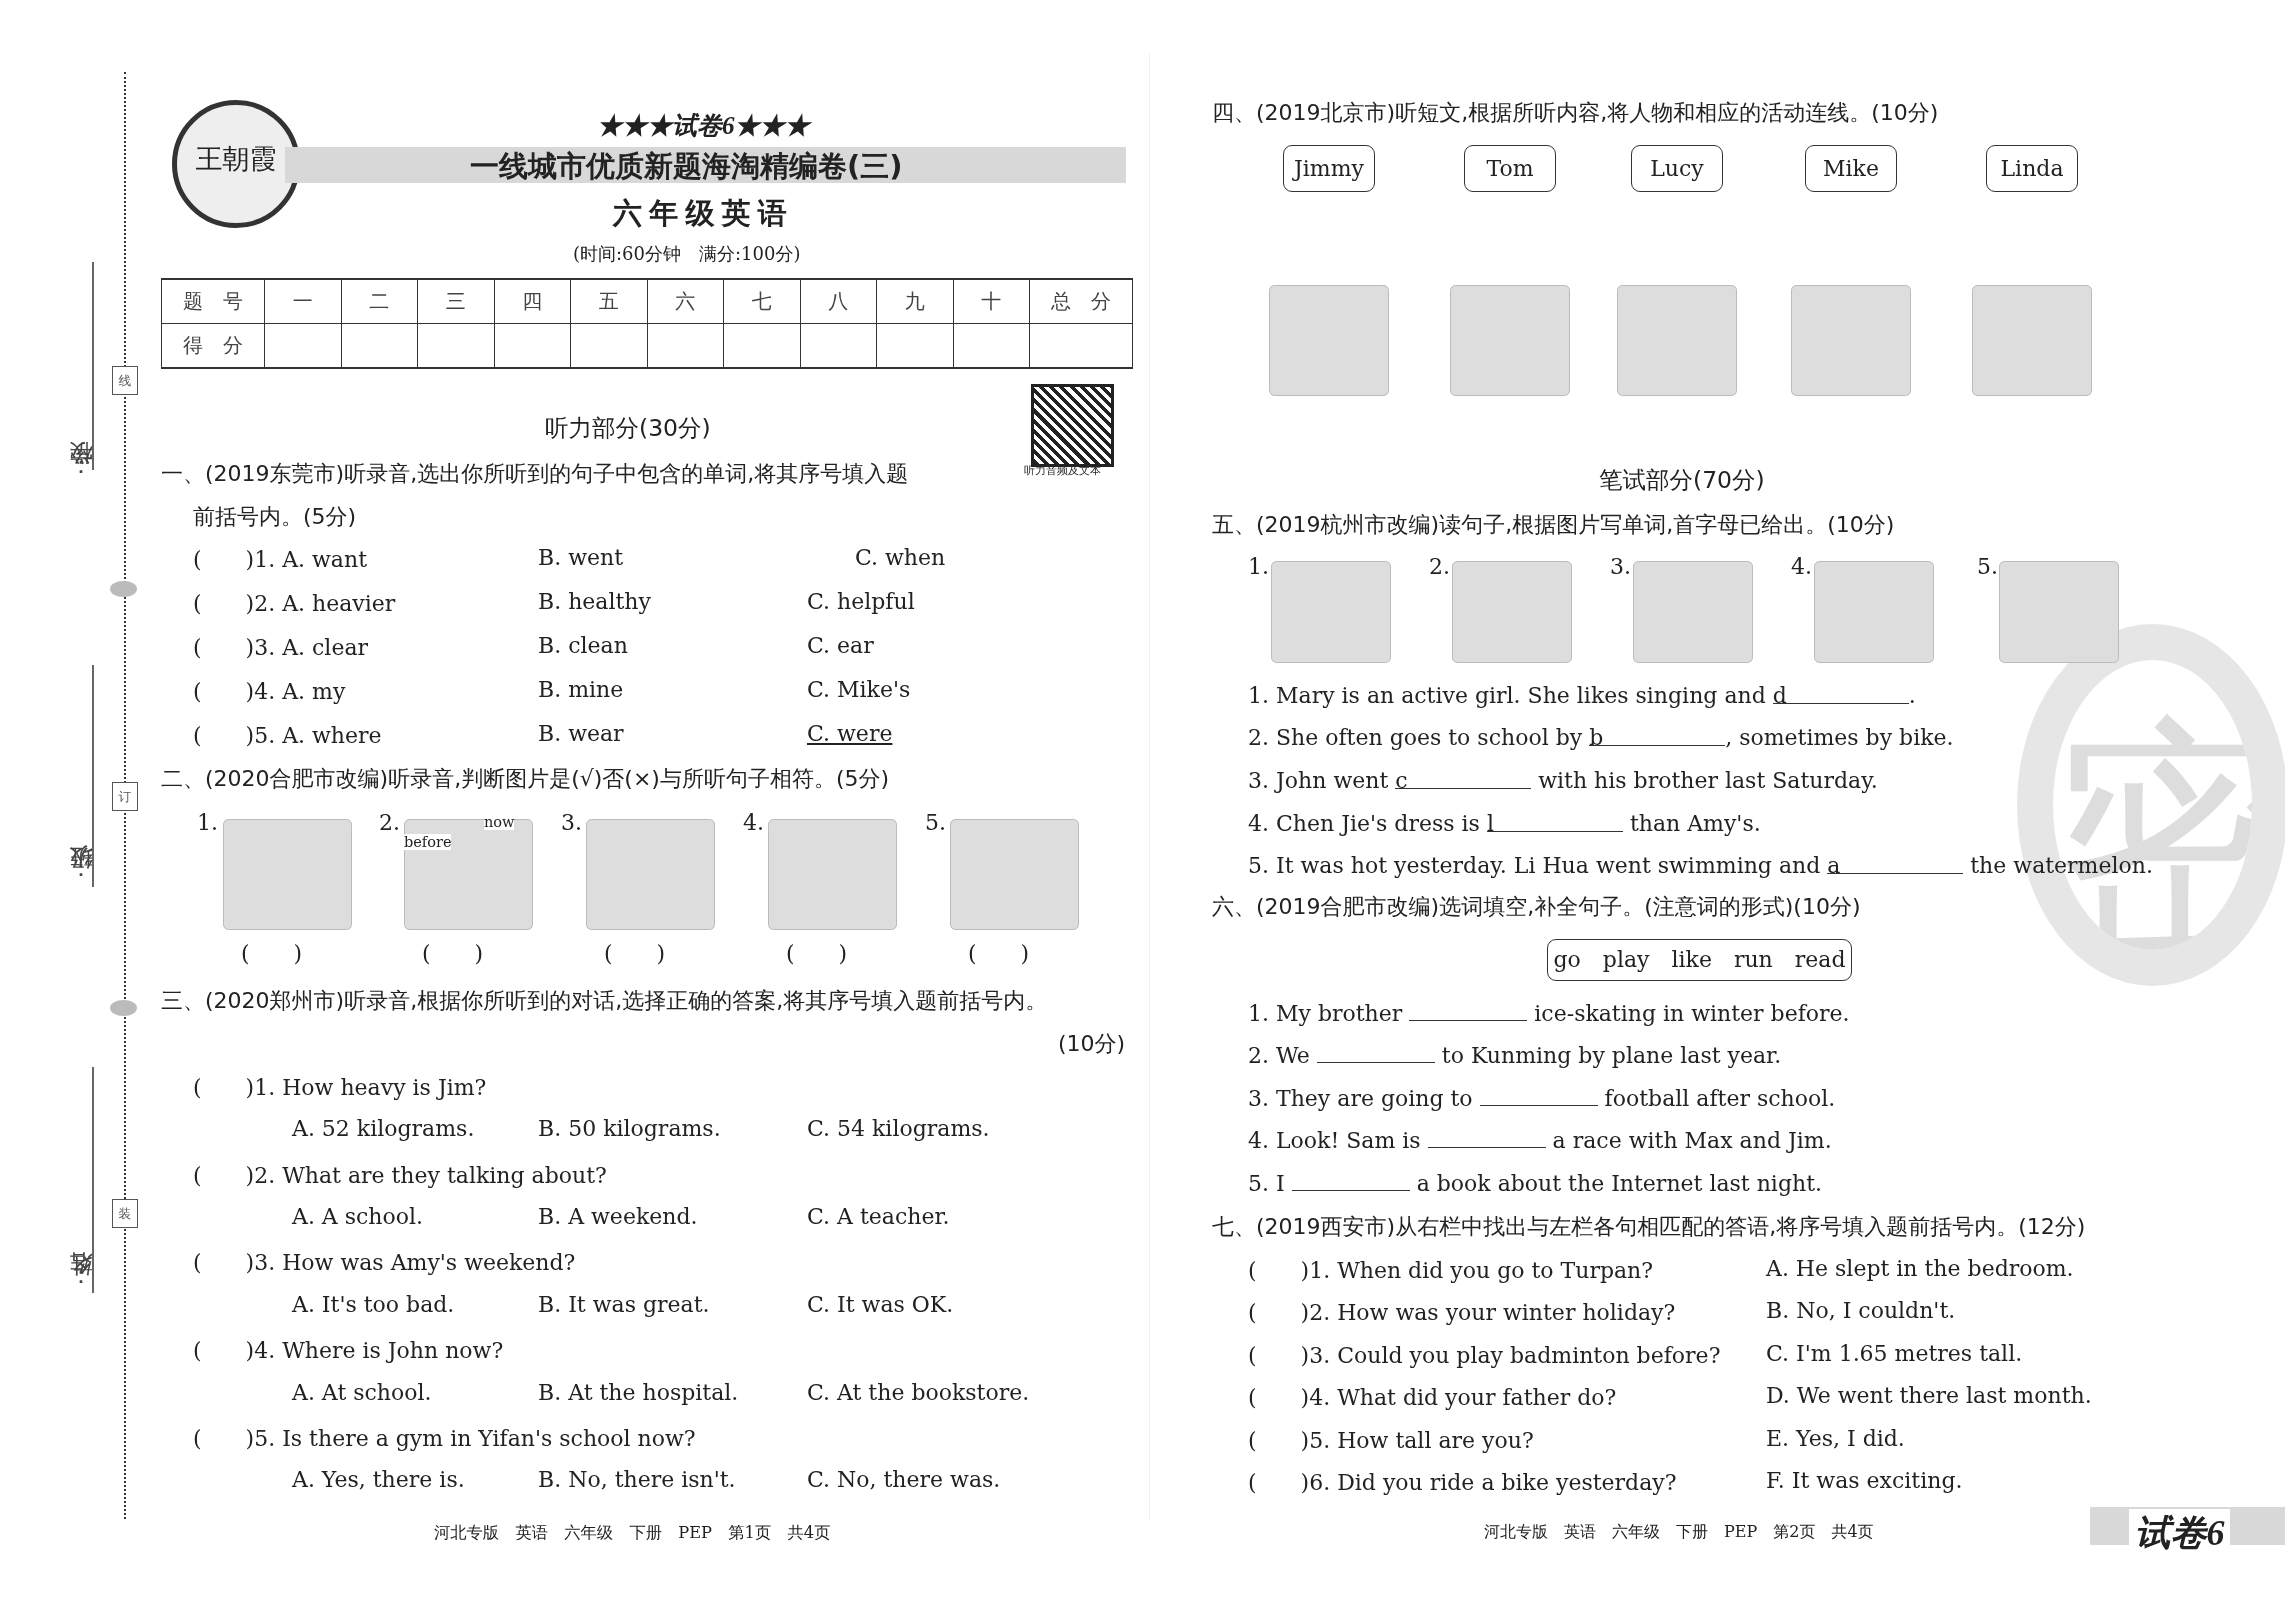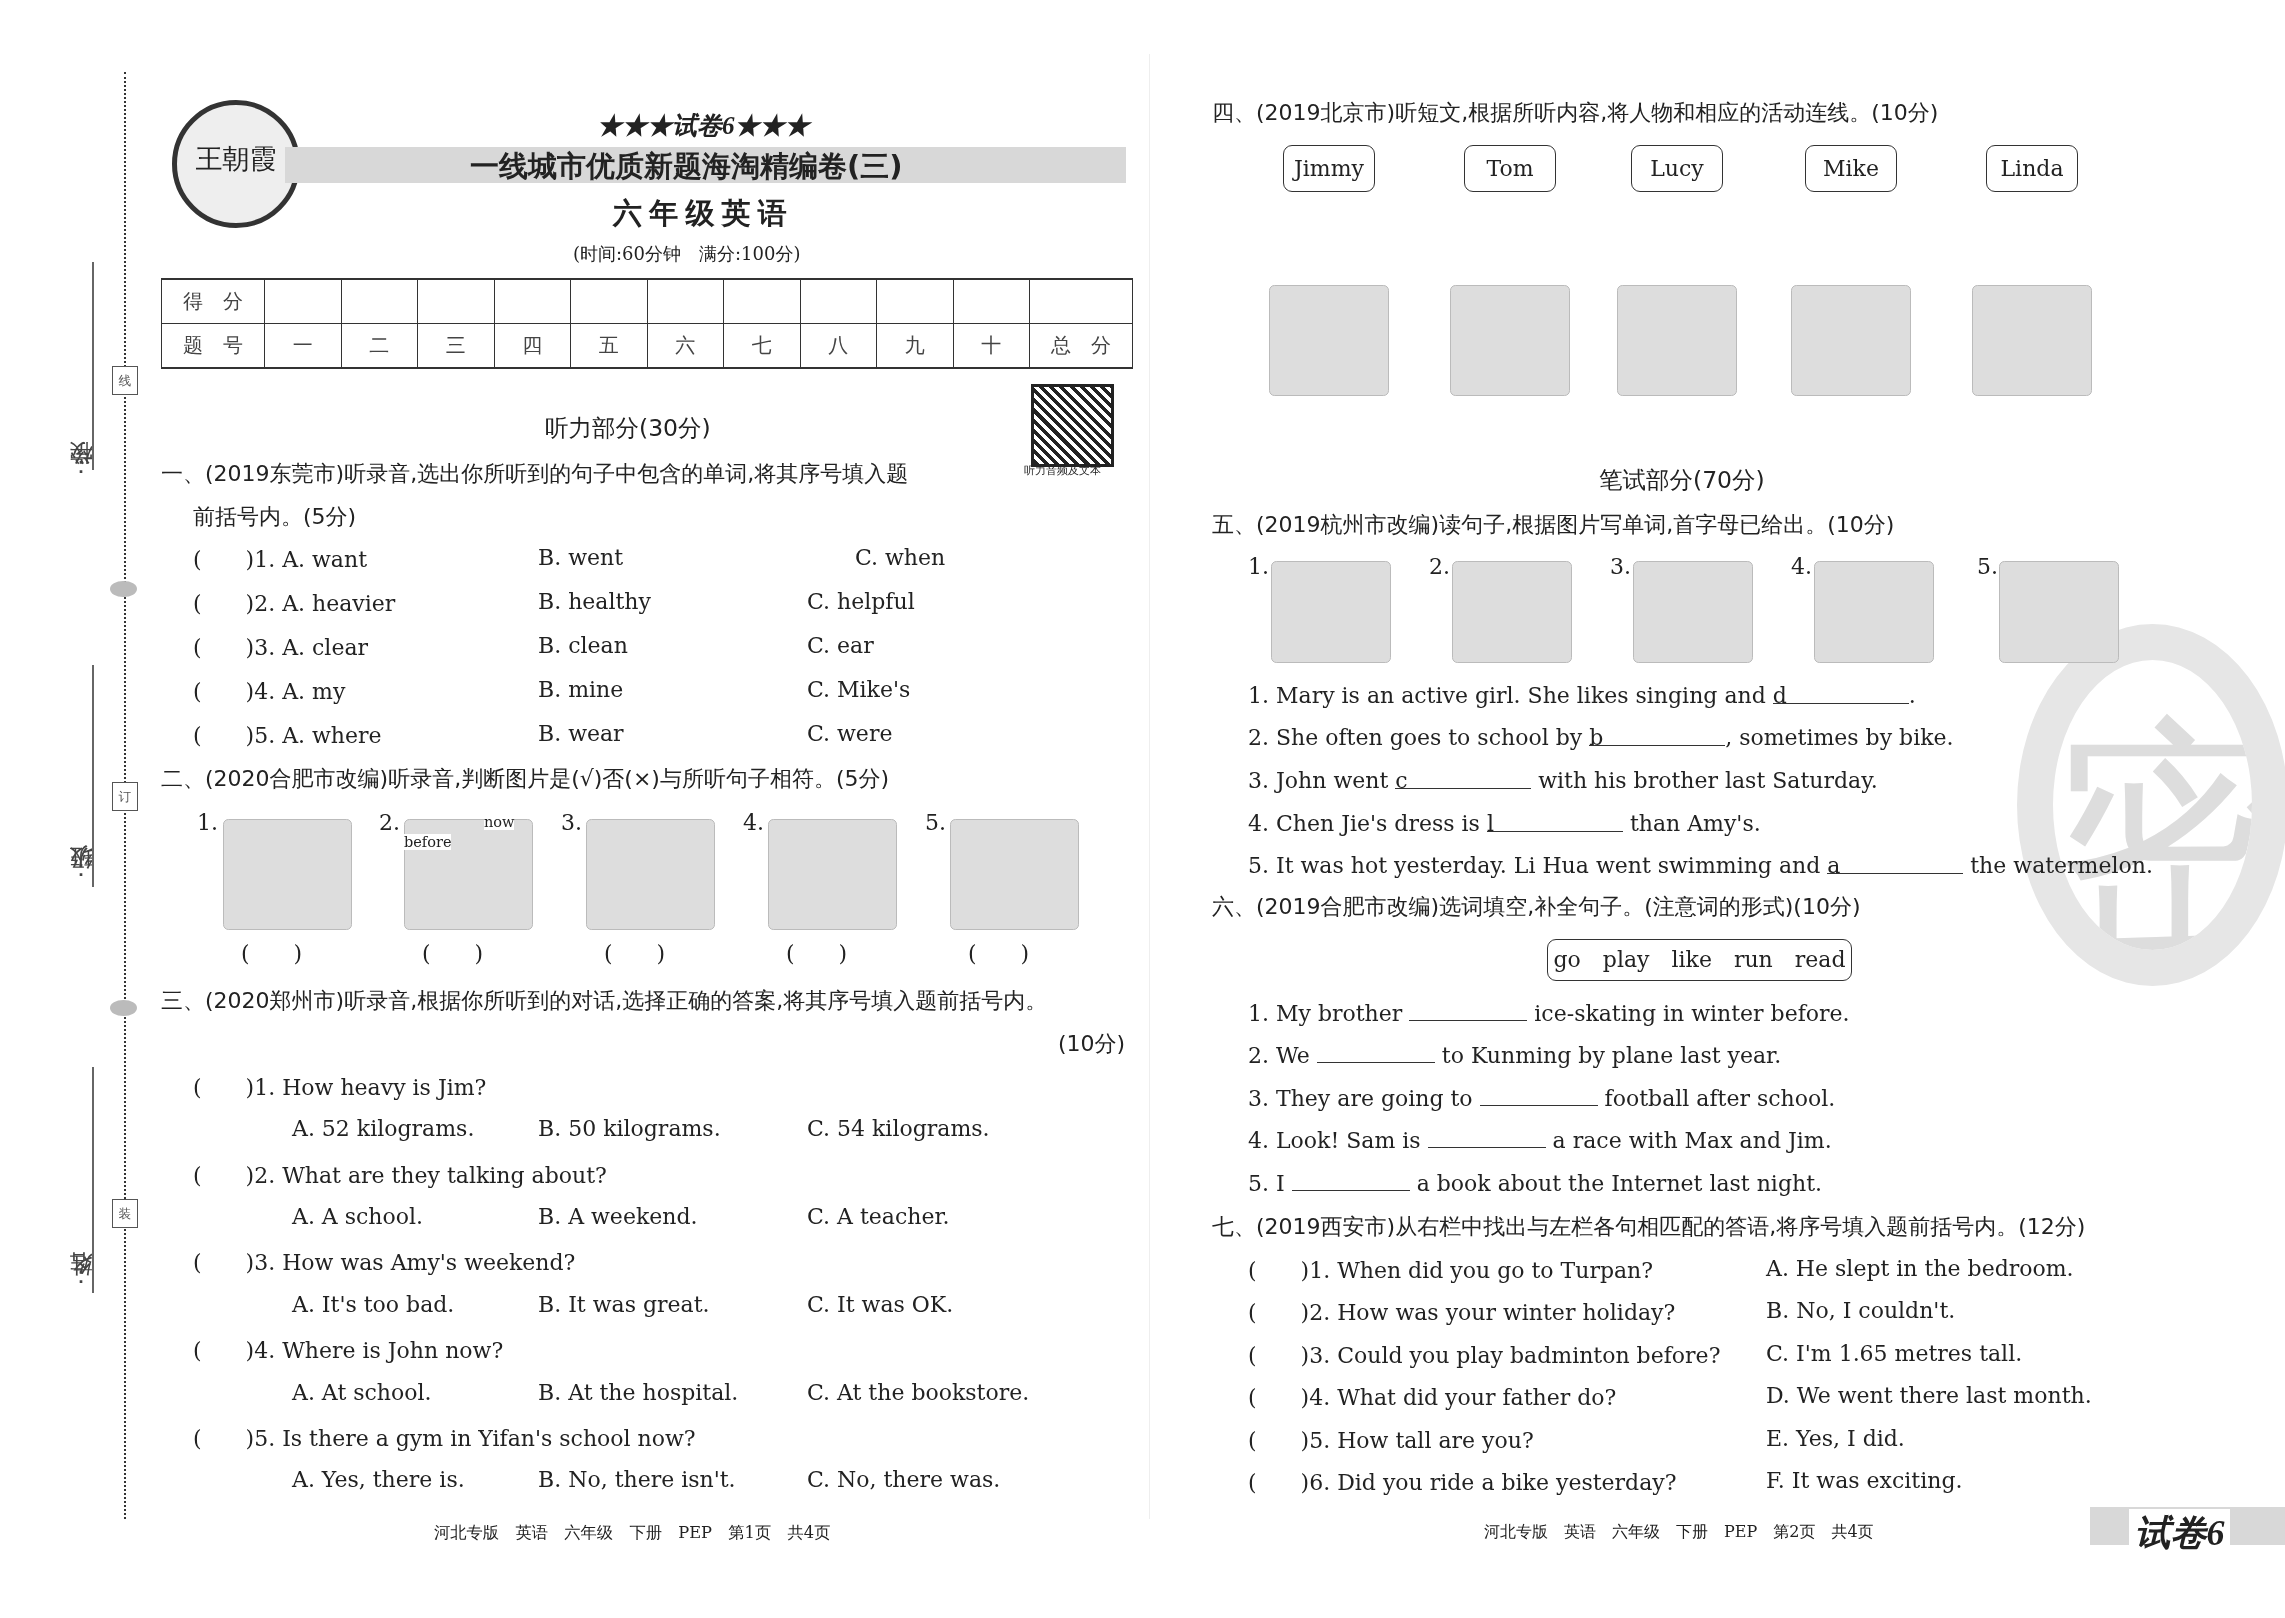--- a/index.html
+++ b/index.html
@@ -40,47 +40,47 @@
 
 <div class="abs" style="left:172px;top:100px;width:118px;height:118px;border-radius:50%;border:5.4px solid #333;background:#eee;text-align:center;line-height:107px;font-size:27px;">王朝霞</div>
 <div class="abs" style="left:285px;top:147px;width:841px;height:36px;background:#d8d8d8;"></div>
 <div class="abs serif" style="left:597px;top:109px;font-size:25px;font-weight:bold;font-style:italic;">★★★试卷6★★★</div>
 <div class="abs sans" style="left:470px;top:147px;font-size:29px;font-weight:bold;">一线城市优质新题海淘精编卷(三)</div>
 <div class="abs sans" style="left:613px;top:194px;font-size:29px;font-weight:bold;letter-spacing:7.2px;">六年级英语</div>
 <div class="abs" style="left:573px;top:242px;font-size:18px;">(时间:60分钟　满分:100分)</div>
 
 <table class="score">
   <tbody>
-      <tr id="score-row2">
-        <td>得　分</td>
-        <td></td>
-        <td></td>
-        <td></td>
-        <td></td>
-        <td></td>
-        <td></td>
-        <td></td>
-        <td></td>
-        <td></td>
-        <td></td>
-        <td></td>
-      </tr>
-  <tr id="score-row1">
+      <tr id="score-row1">
         <td style="width: 100px;">题　号</td>
         <td style="">一</td>
         <td style="">二</td>
         <td style="">三</td>
         <td style="">四</td>
         <td style="">五</td>
         <td style="">六</td>
         <td style="">七</td>
         <td style="">八</td>
         <td style="">九</td>
         <td style="">十</td>
         <td style="width: 100px;">总　分</td>
+      </tr>
+  <tr id="score-row2">
+        <td>得　分</td>
+        <td></td>
+        <td></td>
+        <td></td>
+        <td></td>
+        <td></td>
+        <td></td>
+        <td></td>
+        <td></td>
+        <td></td>
+        <td></td>
+        <td></td>
       </tr>
 </tbody>
   </table>
 
 <div class="abs" style="left:1031px;top:384px;width:77px;height:77px;background:repeating-linear-gradient(45deg,#222 0 3.6px,#fff 3.6px 7.2px);border:3.6px solid #222;"></div>
 <div class="abs" style="left:1024px;top:463px;font-size:11px;">听力音频及文本</div>
 
 <div class="abs sans section-title" style="left:545px;top:412px;font-size:23.5px;font-weight:normal;">听力部分(30分)</div>
 <div class="abs sans q" style="left:161px;top:459px;">一、(2019东莞市)听录音,选出你所听到的句子中包含的单词,将其序号填入题</div>
 <div class="abs sans q" style="left:193px;top:502px;">前括号内。(5分)</div>
@@ -125,21 +125,21 @@
 <div class="opt" style="left: 538px; top: 589px;">B. healthy</div>
 <div class="opt" style="left: 807px; top: 589px;">C. helpful</div>
 <div class="opt" style="left: 193px; top: 633px;">(　　)3. A. clear</div>
 <div class="opt" style="left: 538px; top: 633px;">B. clean</div>
 <div class="opt" style="left: 807px; top: 633px;">C. ear</div>
 <div class="opt" style="left: 193px; top: 677px;">(　　)4. A. my</div>
 <div class="opt" style="left: 538px; top: 677px;">B. mine</div>
 <div class="opt" style="left: 807px; top: 677px;">C. Mike's</div>
 <div class="opt" style="left: 193px; top: 721px;">(　　)5. A. where</div>
 <div class="opt" style="left: 538px; top: 721px;">B. wear</div>
-<div class="opt" style="left: 807px; top: 721px;">C. were</div>
+<div class="opt" style="left: 807px; top: 721px; text-decoration: underline;">C. were</div>
 <div class="opt" style="left: 197px; top: 810px;">1.</div>
 <div class="pic" style="left: 223px; top: 819px; width: 127px; height: 109px;"></div>
 <div class="opt" style="left: 241px; top: 939px;">(　　)</div>
 <div class="opt" style="left: 379px; top: 810px;">2.</div>
 <div class="pic" style="left: 404px; top: 819px; width: 127px; height: 109px;"></div>
 <div class="opt" style="left: 422px; top: 939px;">(　　)</div>
 <div class="opt" style="left: 561px; top: 810px;">3.</div>
 <div class="pic" style="left: 586px; top: 819px; width: 127px; height: 109px;"></div>
 <div class="opt" style="left: 604px; top: 939px;">(　　)</div>
 <div class="opt" style="left: 743px; top: 810px;">4.</div>

